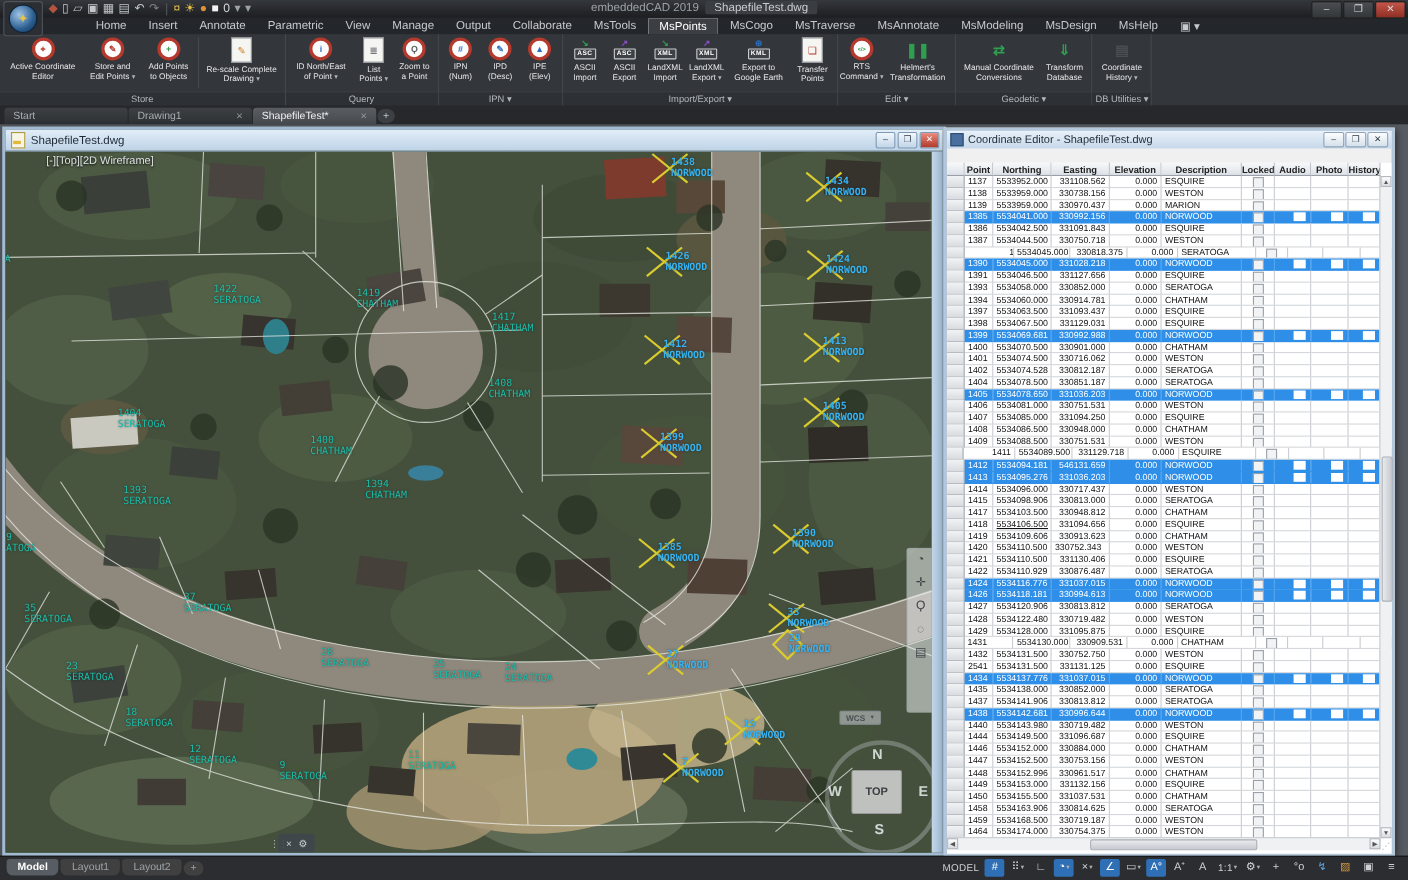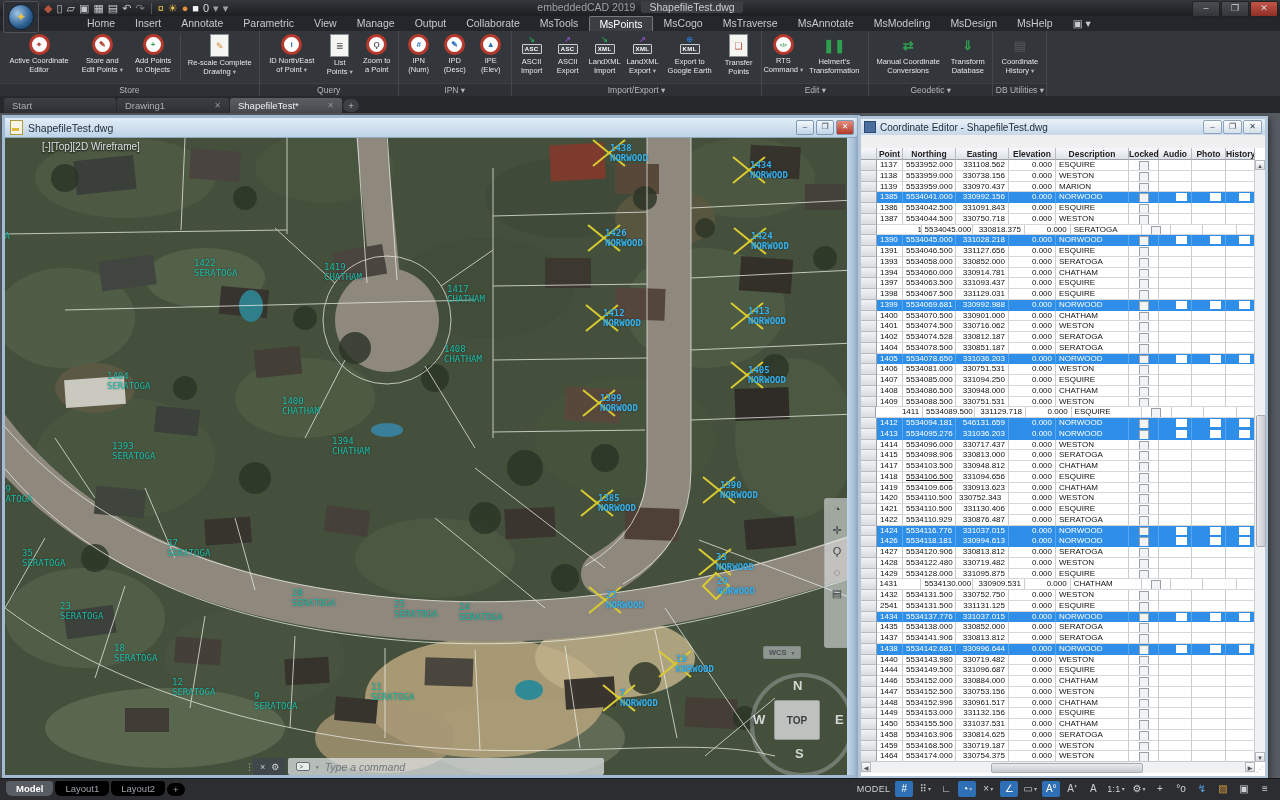--- a/index.html
+++ b/index.html
@@ -130,21 +130,21 @@
   .hsb{position:absolute;left:0;right:10px;bottom:3px;height:11px;background:#f0f1f3;border-top:1px solid #c9ccd1;}
   .hsb .arr{position:absolute;top:0;width:10px;height:10px;font-size:6px;color:#555;text-align:center;line-height:10px;
     background:linear-gradient(#fdfdfd,#d8dce0);border:1px solid #b4b8be;box-sizing:border-box;}
   .hthumb{position:absolute;top:1px;height:8px;background:linear-gradient(#e8eaed,#c6cad0);
     border:1px solid #a8adb4;border-radius:2px;}
   .grip{position:absolute;right:1px;bottom:2px;color:#9aa0a8;font-size:8px;}
   
   .statusbar{position:absolute;left:0;top:778px;width:1280px;height:22px;background:#2b2d30;
     border-top:1px solid #17181a;}
   .mtabs{position:absolute;left:6px;top:2px;display:flex;gap:2px;align-items:flex-end;}
-  .mtab{height:15px;padding:0 10px;font-size:9.5px;color:#9ea3a8;background:#000000;
+  .mtab{height:15px;padding:0 10px;font-size:9.5px;color:#9ea3a8;background:#404040;
     border-radius:3px 3px 6px 6px;display:flex;align-items:center;}
   .mtab.active{background:#585d63;color:#fff;font-weight:bold;}
   .mtab.plus{padding:0 6px;border-radius:8px;height:13px;}
   .sicons{position:absolute;right:6px;top:2px;display:flex;gap:3px;align-items:center;}
   .sico{min-width:14px;height:16px;padding:0 2px;font-size:10px;color:#ced2d6;text-align:center;line-height:16px;
     border-radius:2px;display:flex;align-items:center;justify-content:center;gap:1px;}
   .sico.active{background:#2f6fb5;color:#fff;}
   .sico .dd{font-size:6px;color:#aeb2b6;}
   .sico.txt{font-size:9px;letter-spacing:.3px;}
 </style>
@@ -818,25 +818,20 @@
           <span class="navico">Ϙ</span>
           <span class="navico">◌</span>
           <span class="navico">▤</span>
         </div>
       <div class="cmdline" style="left:240px;top:620px;">
         <span class="cmdgrip">⋮⋮</span>
         <span class="cmddark">
           <span>×</span>
           <span>⚙</span>
         </span>
-        <span class="cmdfield">
-          <span class="cmdprompt">&gt;_</span>
-          <span style="font-size:5px;color:#6a7076;">▼</span>
-          <span class="cmdtext">Type  a  command</span>
-        </span>
       </div>
     </div>
     <div class="rightstrip"></div>
   </div>
 
   <div class="edwin">
     <div class="edtitle">
       <span class="edico"></span>
       <span>Coordinate Editor - ShapefileTest.dwg</span>
       <span class="edbtns">

